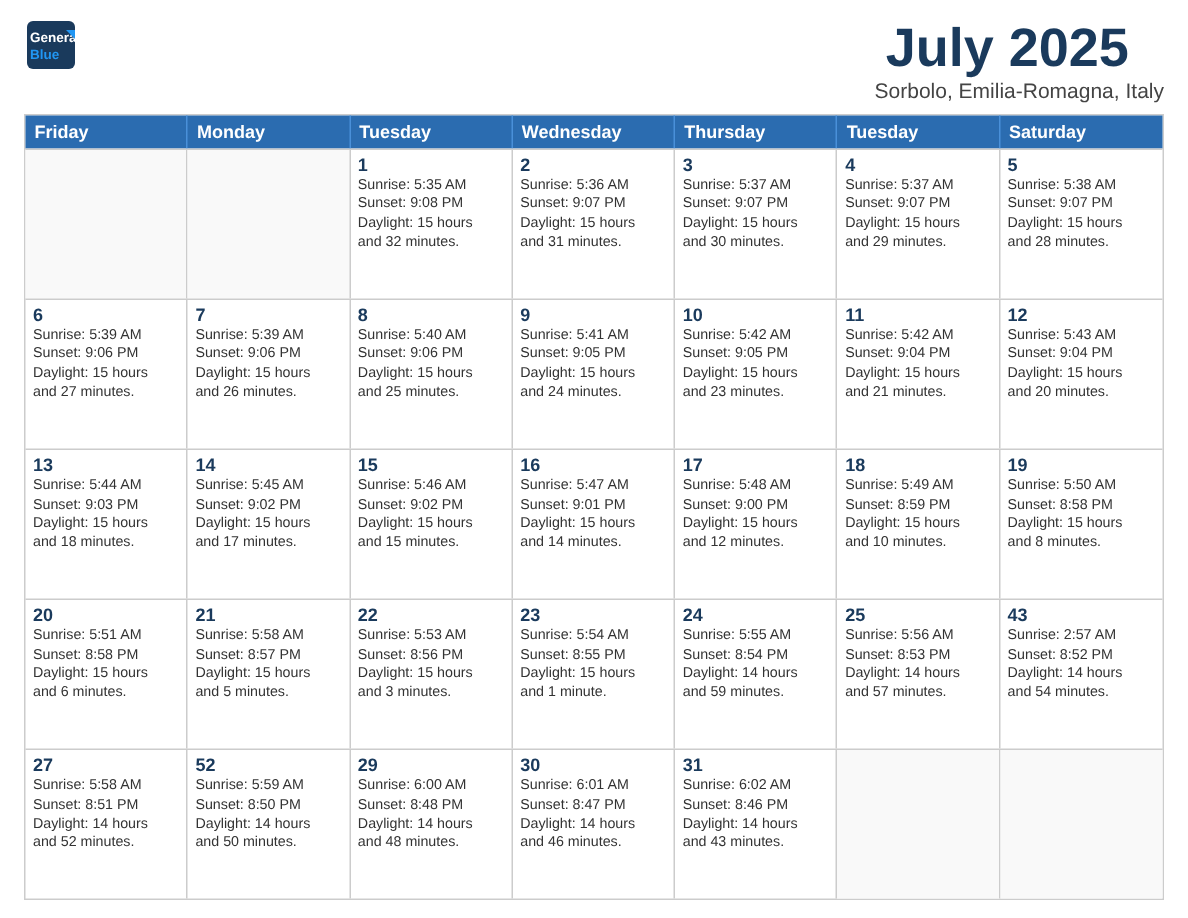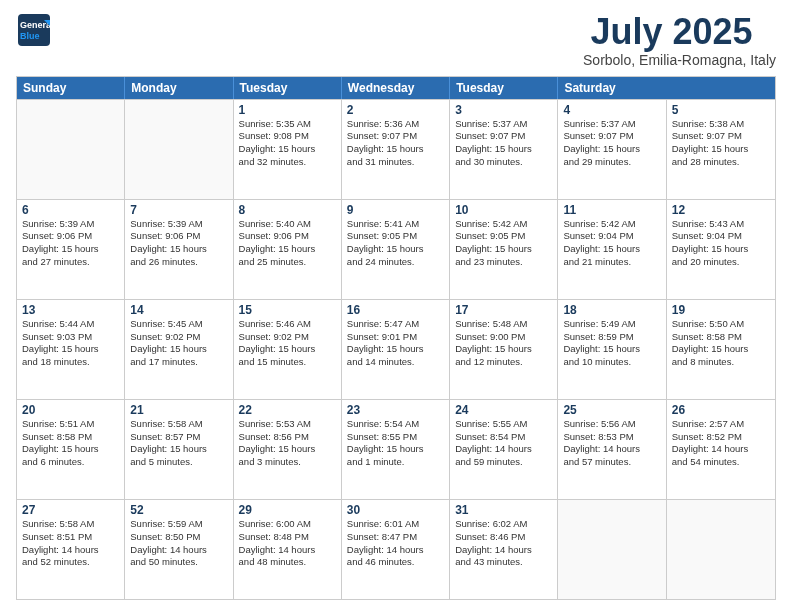--- a/index.html
+++ b/index.html
@@ -115,24 +115,25 @@
       </div>
     </div>
     <div class="title-block">
       <div class="main-title">July 2025</div>
       <div class="subtitle">Sorbolo, Emilia-Romagna, Italy</div>
     </div>
   </div>
 
   <div class="calendar">
     <div class="cal-header-row">
-    <div class="cal-header-cell">Sunday</div>
+    <div class="cal-header-cell">Friday</div>
         <div class="cal-header-cell">Monday</div>
         <div class="cal-header-cell">Tuesday</div>
         <div class="cal-header-cell">Wednesday</div>
+        <div class="cal-header-cell">Thursday</div>
         <div class="cal-header-cell">Tuesday</div>
         <div class="cal-header-cell">Saturday</div>
       </div>
     <div class="cal-body">
     <div class="cal-week">
           <div class="cal-cell empty"></div>
           <div class="cal-cell empty"></div>
           <div class="cal-cell">
             <span class="day-num">1</span>
             <span class="cell-line">Sunrise: 5:35 AM</span>
@@ -308,21 +309,21 @@
             <span class="cell-line">and 59 minutes.</span>
           </div>
           <div class="cal-cell">
             <span class="day-num">25</span>
             <span class="cell-line">Sunrise: 5:56 AM</span>
             <span class="cell-line">Sunset: 8:53 PM</span>
             <span class="cell-line">Daylight: 14 hours</span>
             <span class="cell-line">and 57 minutes.</span>
           </div>
           <div class="cal-cell">
-            <span class="day-num">26</span>
+            <span class="day-num">43</span>
             <span class="cell-line">Sunrise: 2:57 AM</span>
             <span class="cell-line">Sunset: 8:52 PM</span>
             <span class="cell-line">Daylight: 14 hours</span>
             <span class="cell-line">and 54 minutes.</span>
           </div>
         </div>
         <div class="cal-week">
           <div class="cal-cell">
             <span class="day-num">27</span>
             <span class="cell-line">Sunrise: 5:58 AM</span>

